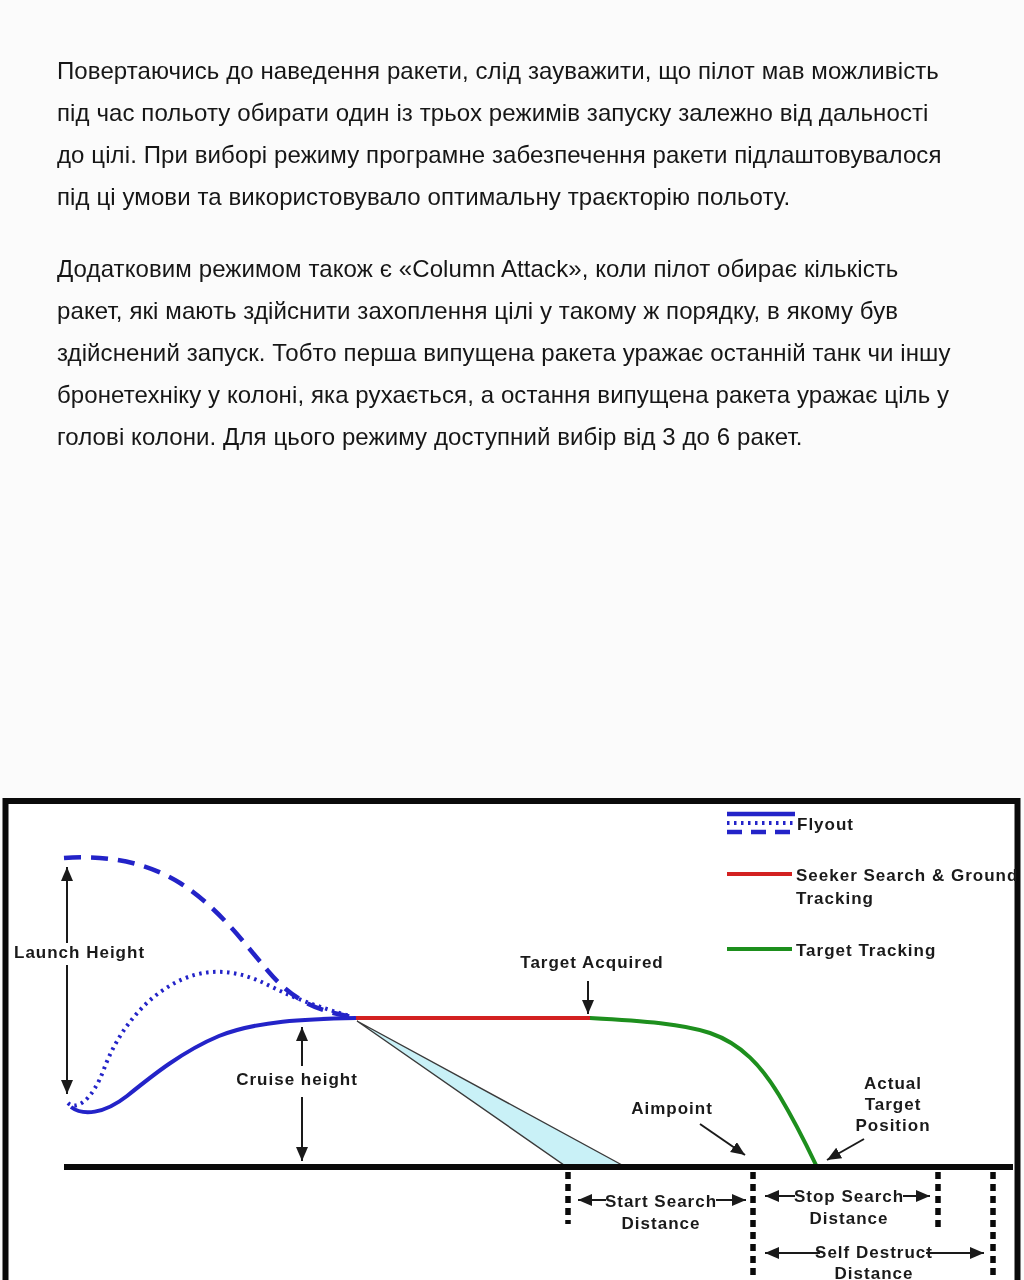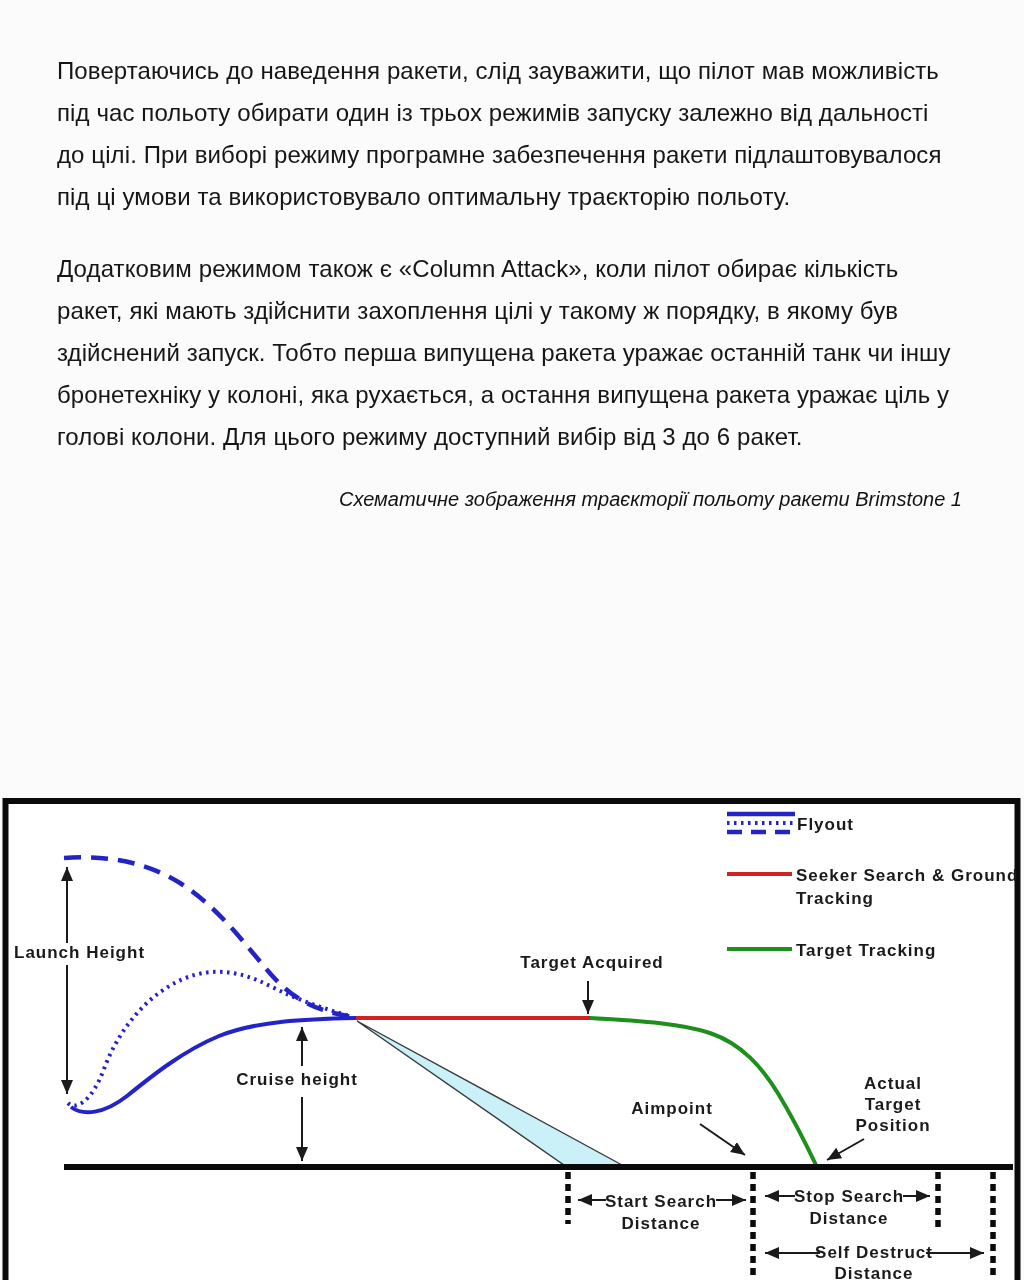--- a/index.html
+++ b/index.html
@@ -22,21 +22,20 @@
 </style>
 </head>
 <body>
 
 <div>
   <div class="text-col">
     <p>Повертаючись до наведення ракети, слід зауважити, що пілот мав можливість під час польоту обирати один із трьох режимів запуску залежно від дальності до цілі. При виборі режиму програмне забезпечення ракети підлаштовувалося під ці умови та використовувало оптимальну траєкторію польоту.</p>
     <p>Додатковим режимом також є «Column Attack», коли пілот обирає кількість ракет, які мають здійснити захоплення цілі у такому ж порядку, в якому був здійснений запуск. Тобто перша випущена ракета уражає останній танк чи іншу бронетехніку у колоні, яка рухається, а остання випущена ракета уражає ціль у голові колони. Для цього режиму доступний вибір від 3 до 6 ракет.</p>
   </div>
 
-  <div class="caption">Схематичне зображення траєкторії польоту ракети Brimstone 1</div>
 
   <div class="figure">
     <svg width="1024" height="483" viewBox="0 0 1024 483">
       <defs>
         <marker id="ah" markerUnits="userSpaceOnUse" markerWidth="15" markerHeight="13" refX="14" refY="6" orient="auto-start-reverse">
           <path d="M0,0 L14,6 L0,12 Z" fill="#1a1a1a"></path>
         </marker>
       </defs>
 
       <rect x="5.5" y="4" width="1012" height="510" fill="#ffffff" stroke="#0a0a0a" stroke-width="6"></rect>

